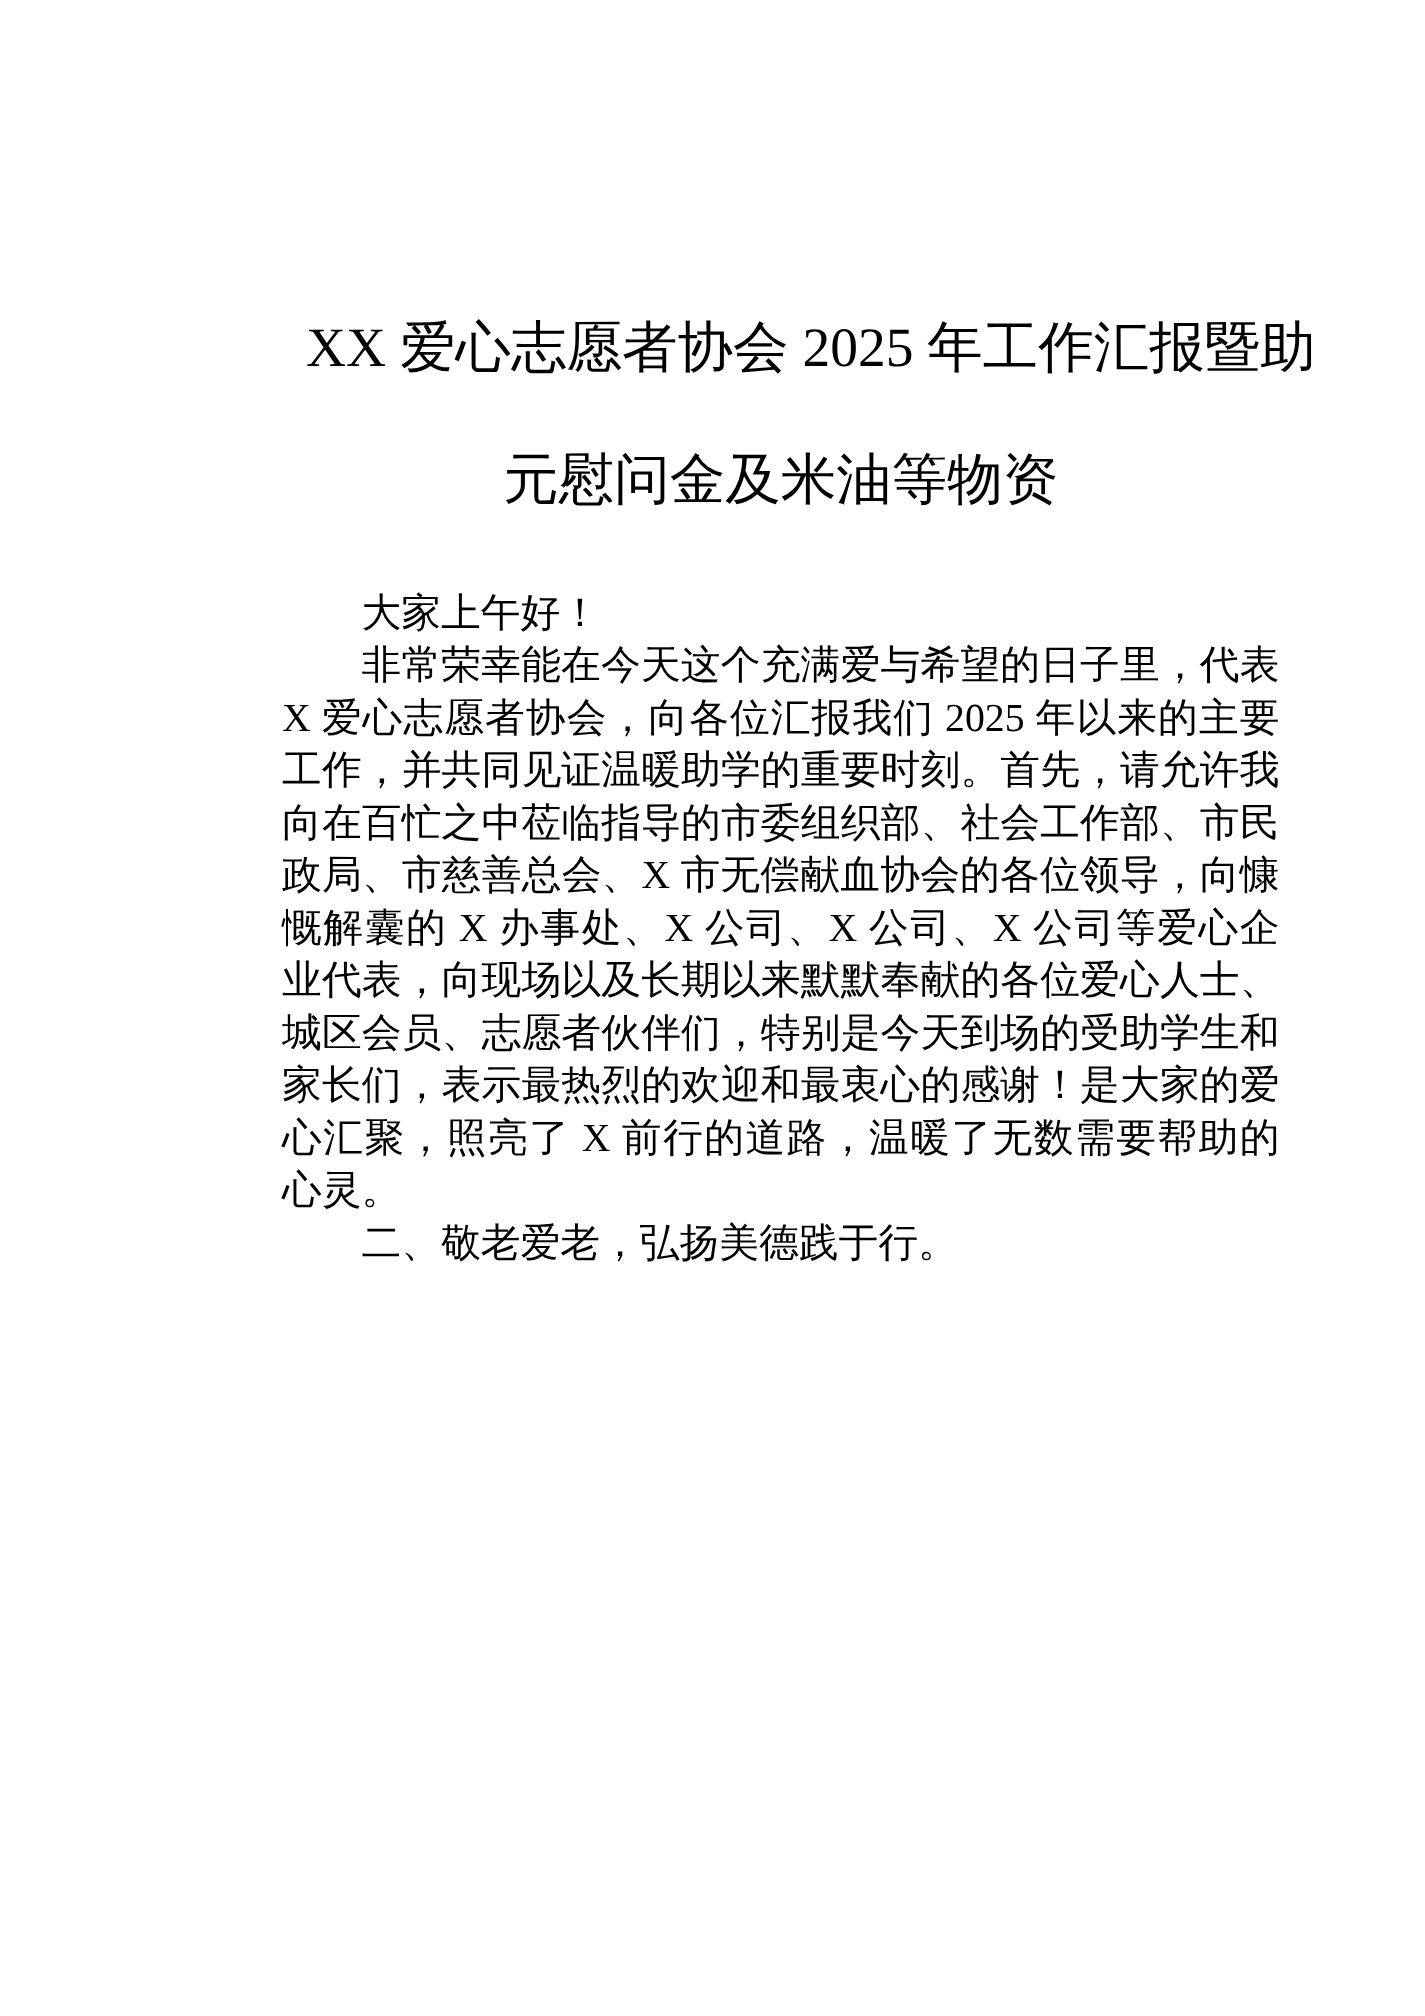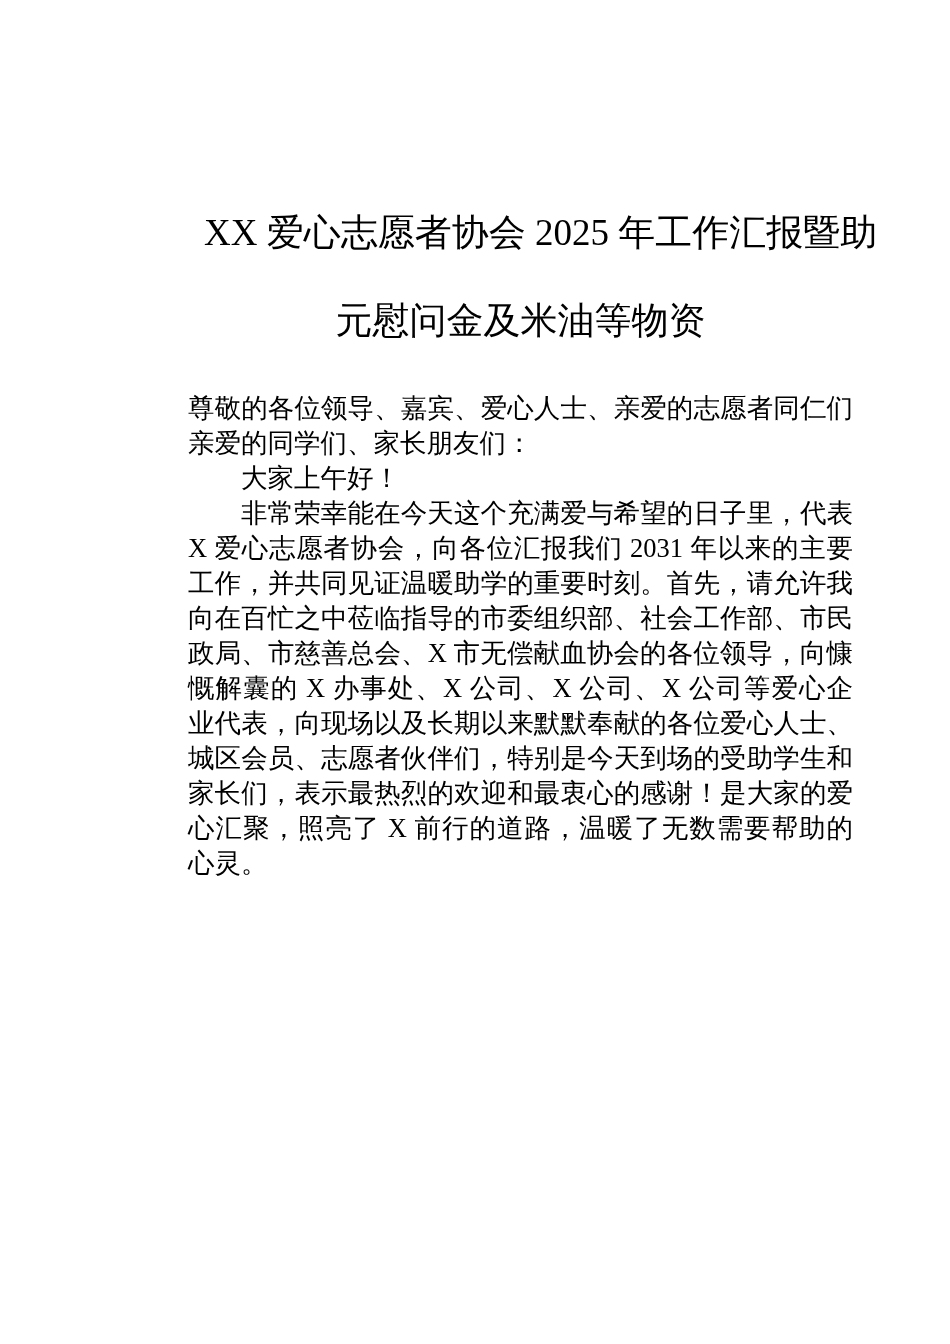--- a/index.html
+++ b/index.html
@@ -51,18 +51,18 @@
 <body>
 
 <div class="page">
 
   <div class="doc-title">
     <div class="title-line">XX 爱心志愿者协会 2025 年工作汇报暨助</div>
     <div class="title-line">元慰问金及米油等物资</div>
   </div>
 
   <div class="doc-body">
-    <p>尊敬的各位领导、嘉宾、爱心人士、亲爱的志愿者同仁们亲爱的同学们、家长朋友们：</p>
     <p class="indent">大家上午好！</p>
-    <p class="indent">非常荣幸能在今天这个充满爱与希望的日子里，代表 X 爱心志愿者协会，向各位汇报我们 2031 年以来的主要工作，并共同见证温暖助学的重要时刻。首先，请允许我向在百忙之中莅临指导的市委组织部、社会工作部、市民政局、市慈善总会、X 市无偿献血协会的各位领导，向慷慨解囊的 X 办事处、X 公司、X 公司、X 公司等爱心企业代表，向现场以及长期以来默默奉献的各位爱心人士、城区会员、志愿者伙伴们，特别是今天到场的受助学生和家长们，表示最热烈的欢迎和最衷心的感谢！是大家的爱心汇聚，照亮了 X 前行的道路，温暖了无数需要帮助的心灵。</p>
+    <p class="indent">非常荣幸能在今天这个充满爱与希望的日子里，代表 X 爱心志愿者协会，向各位汇报我们 2025 年以来的主要工作，并共同见证温暖助学的重要时刻。首先，请允许我向在百忙之中莅临指导的市委组织部、社会工作部、市民政局、市慈善总会、X 市无偿献血协会的各位领导，向慷慨解囊的 X 办事处、X 公司、X 公司、X 公司等爱心企业代表，向现场以及长期以来默默奉献的各位爱心人士、城区会员、志愿者伙伴们，特别是今天到场的受助学生和家长们，表示最热烈的欢迎和最衷心的感谢！是大家的爱心汇聚，照亮了 X 前行的道路，温暖了无数需要帮助的心灵。</p>
+    <p class="indent">二、敬老爱老，弘扬美德践于行。</p>
   </div>
 
 </div>
 
 </body></html>

